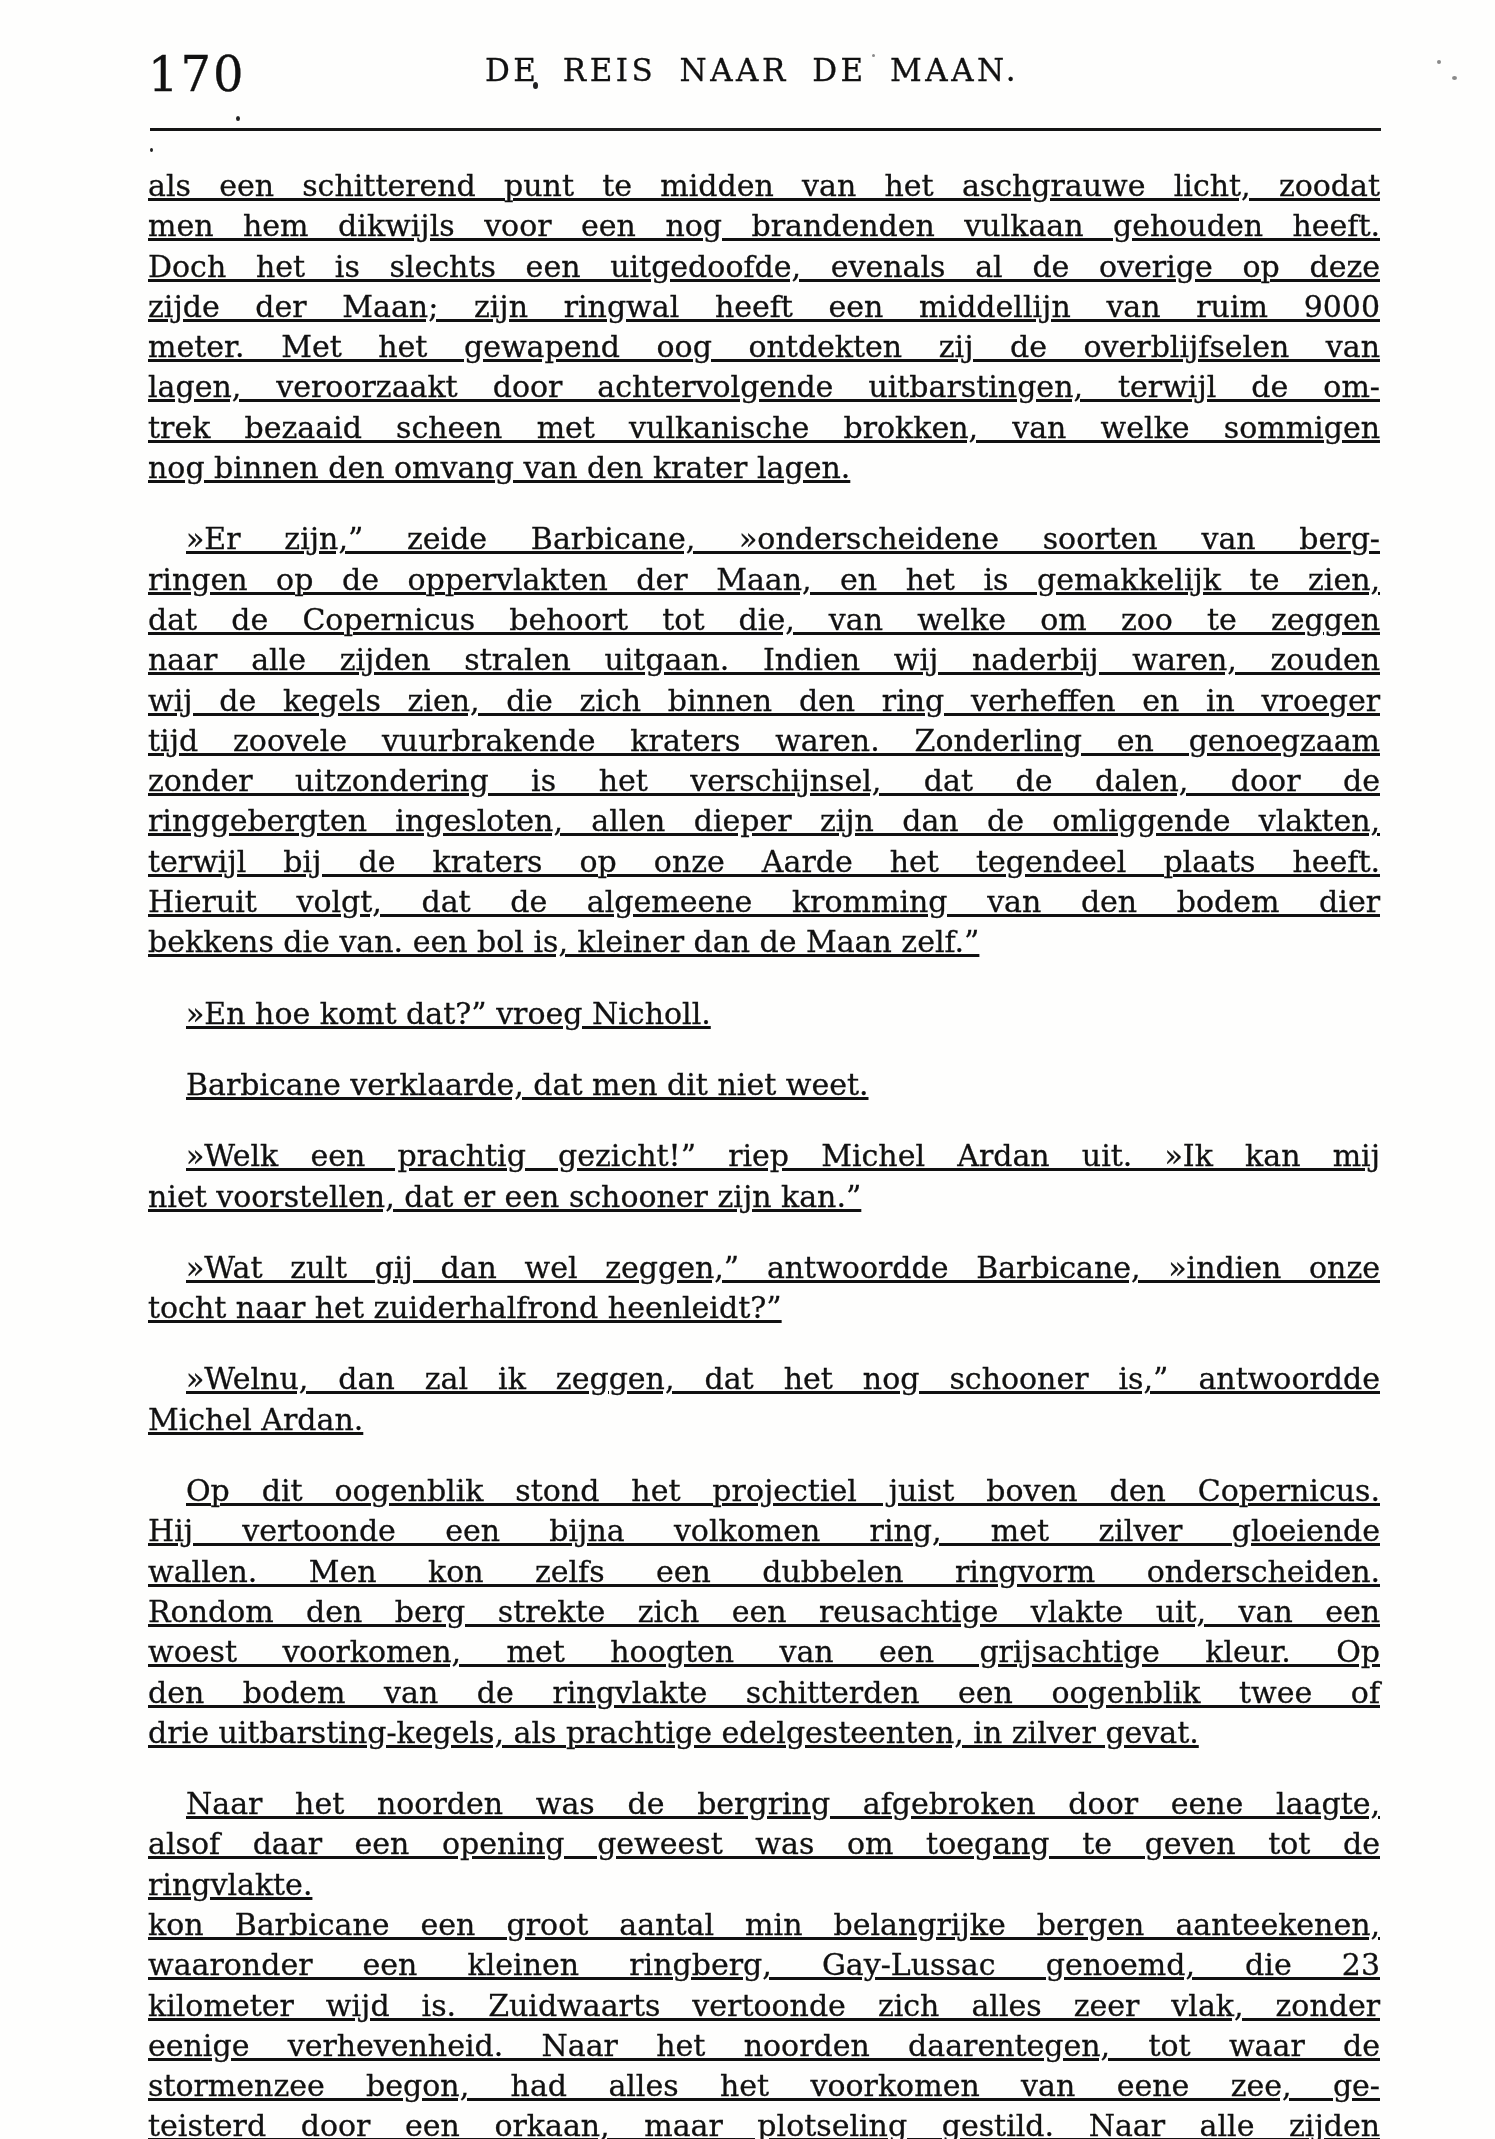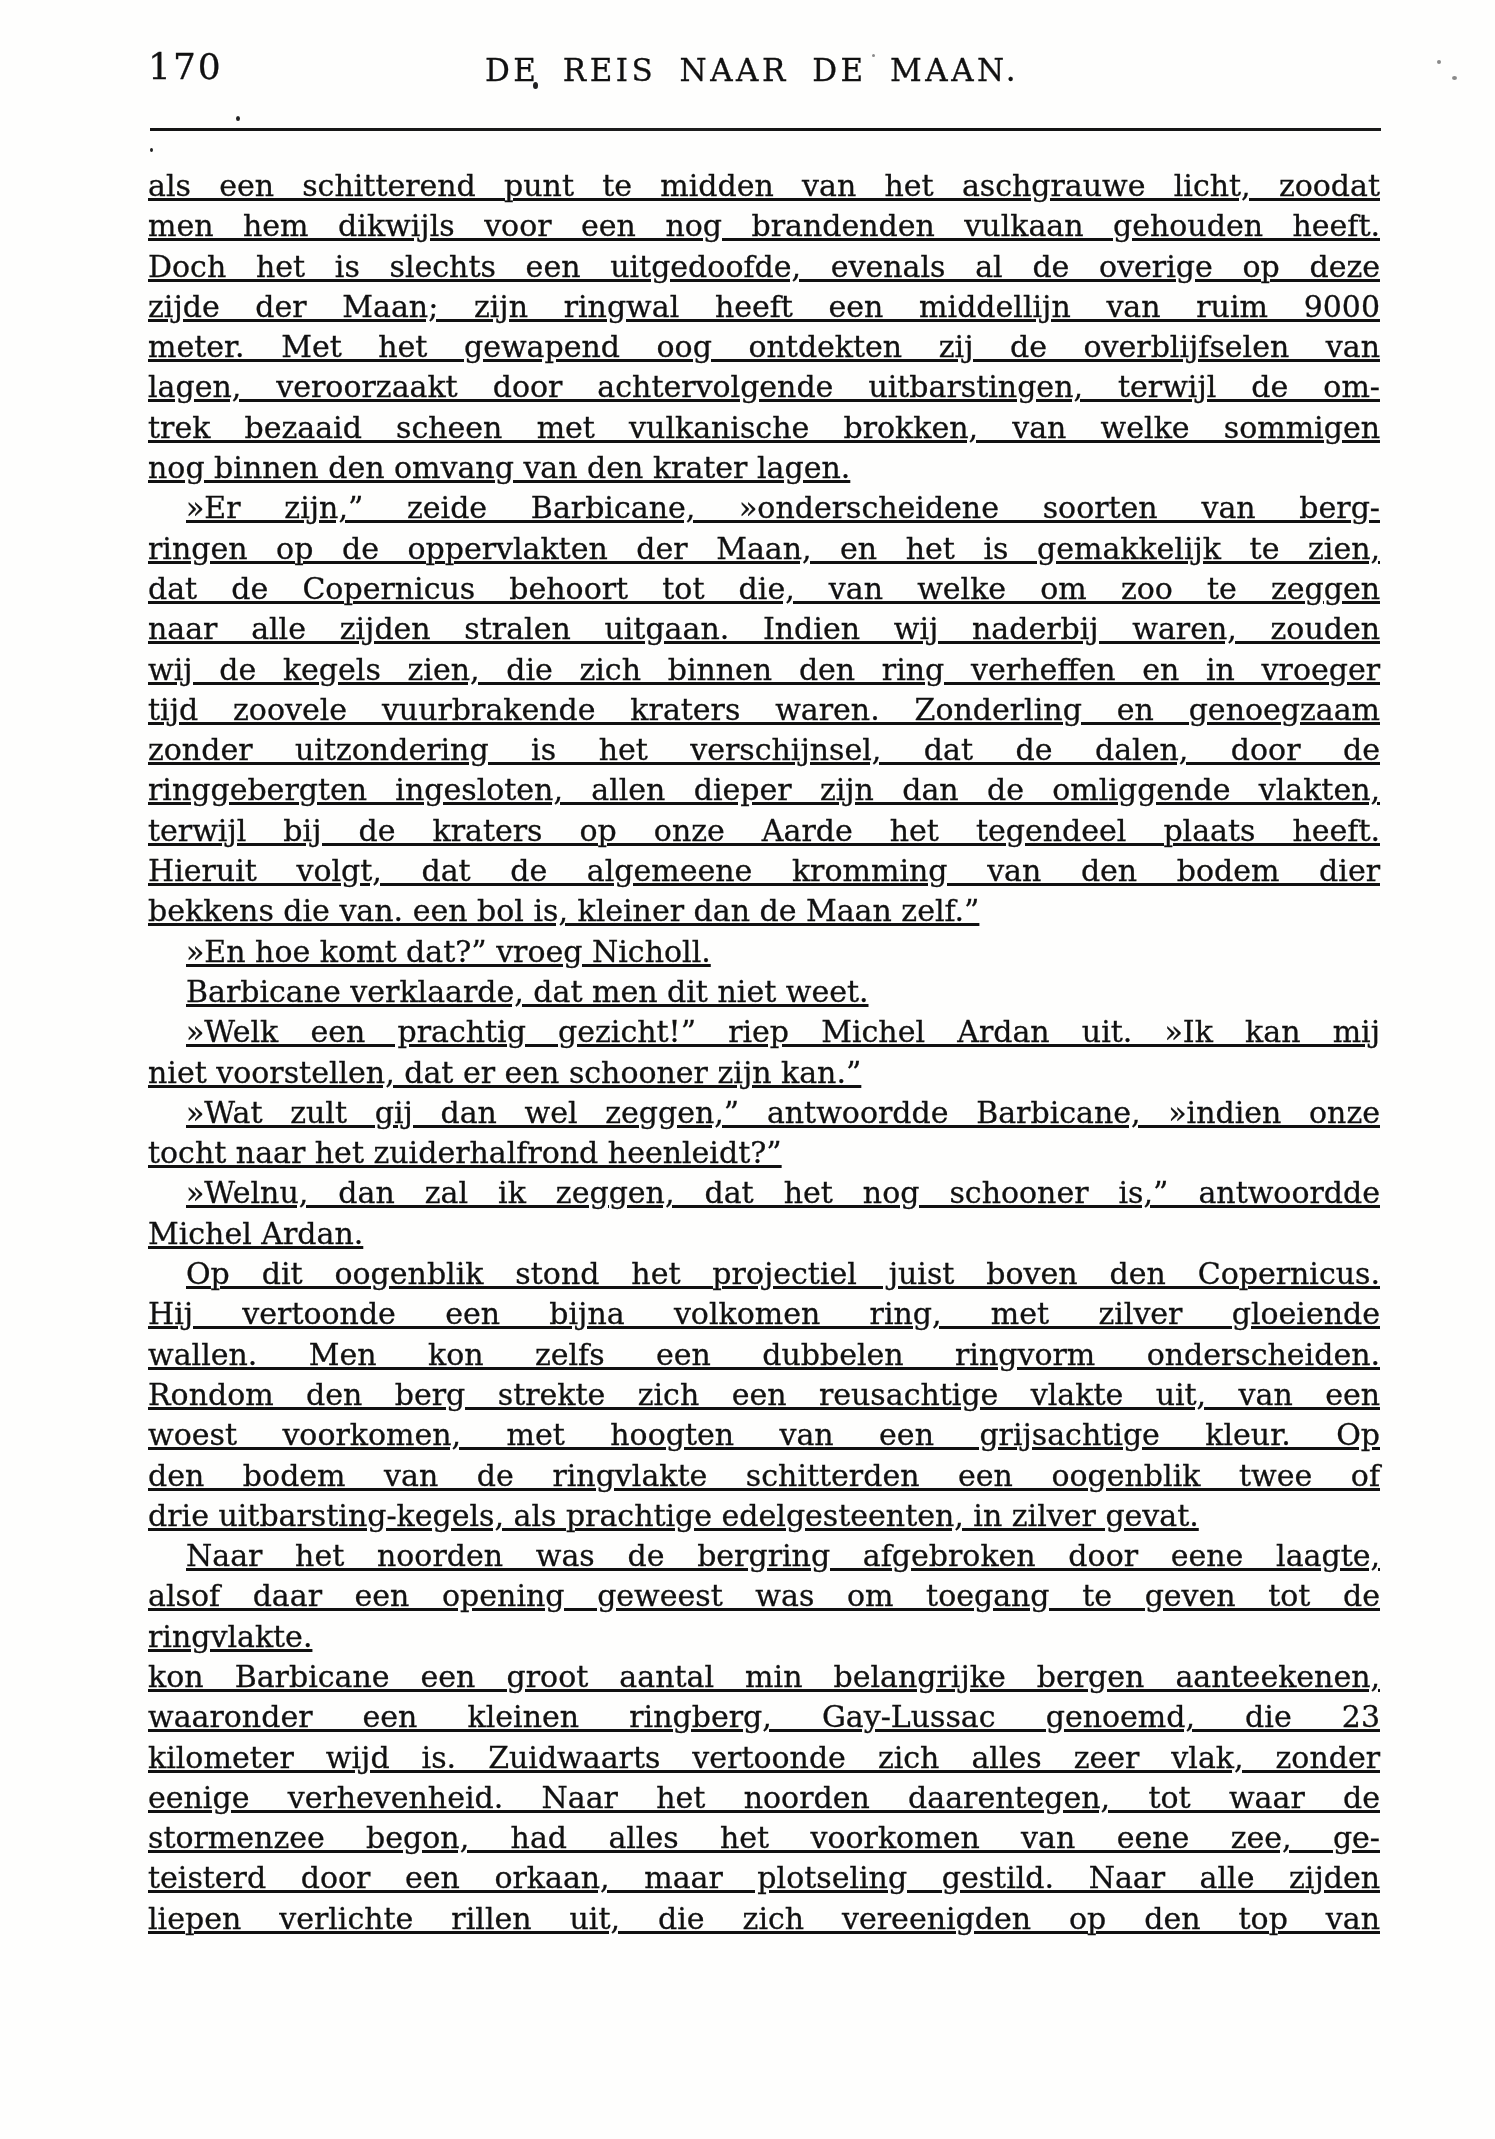--- a/index.html
+++ b/index.html
@@ -10,21 +10,21 @@
     background: #fefefdff;
     overflow: hidden;
     font-family: "DejaVu Serif", "Liberation Serif", serif;
     color: #111111;
     -webkit-text-stroke: 0.3px #111111;
   }
   .page-number {
     position: absolute;
     left: 148px;
     top: 46px;
-    font-size: 36px;
+    font-size: 48px;
     letter-spacing: 2px;
   }
   .running-title {
     position: absolute;
     left: 136px;
     top: 52px;
     width: 1232px;
     text-align: center;
     font-size: 31px;
     letter-spacing: 3.5px;
@@ -47,21 +47,21 @@
     font-size: 30px;
     line-height: 40.3px;
   }
   .line {
     text-align: justify;
     text-align-last: justify;
     white-space: normal;
     text-decoration: underline;
   }
   .line.end { text-align-last: left; }
-  .line.indent { text-indent: 38px; }
+  .line.indent { text-indent: 38px; margin-top: 31px; }
   .speck {
     position: absolute;
     background: #222222;
     border-radius: 50%;
   }
   .speck.faint { background: #8a8a8a; }
 </style>
 </head>
 <body>
 

